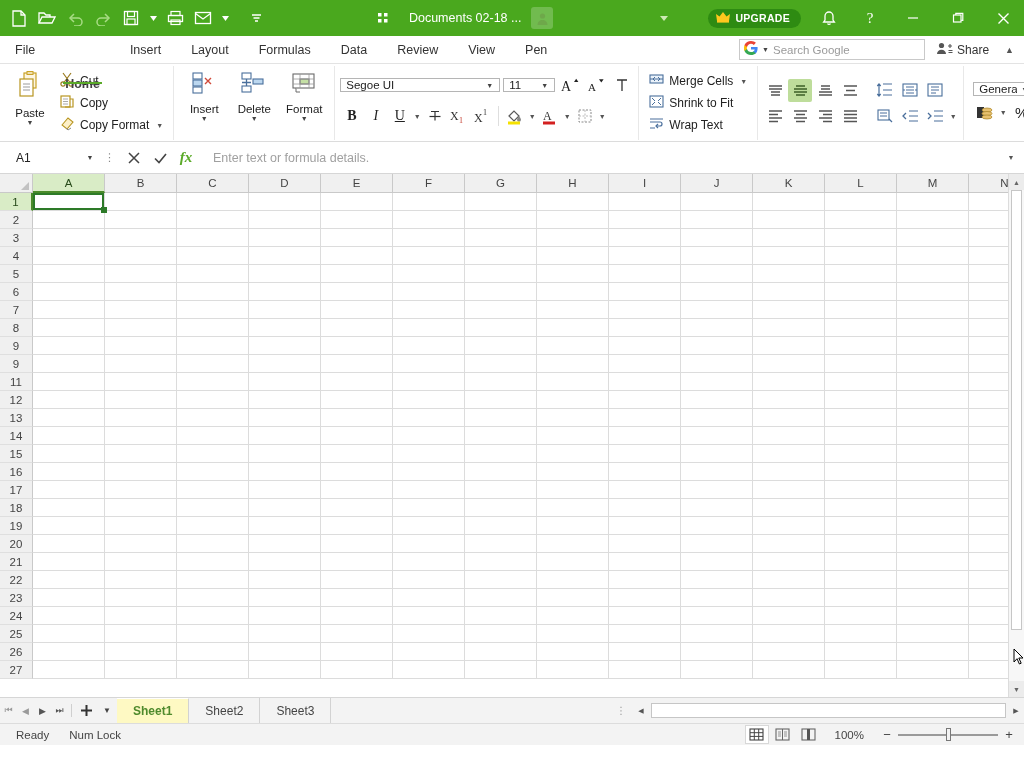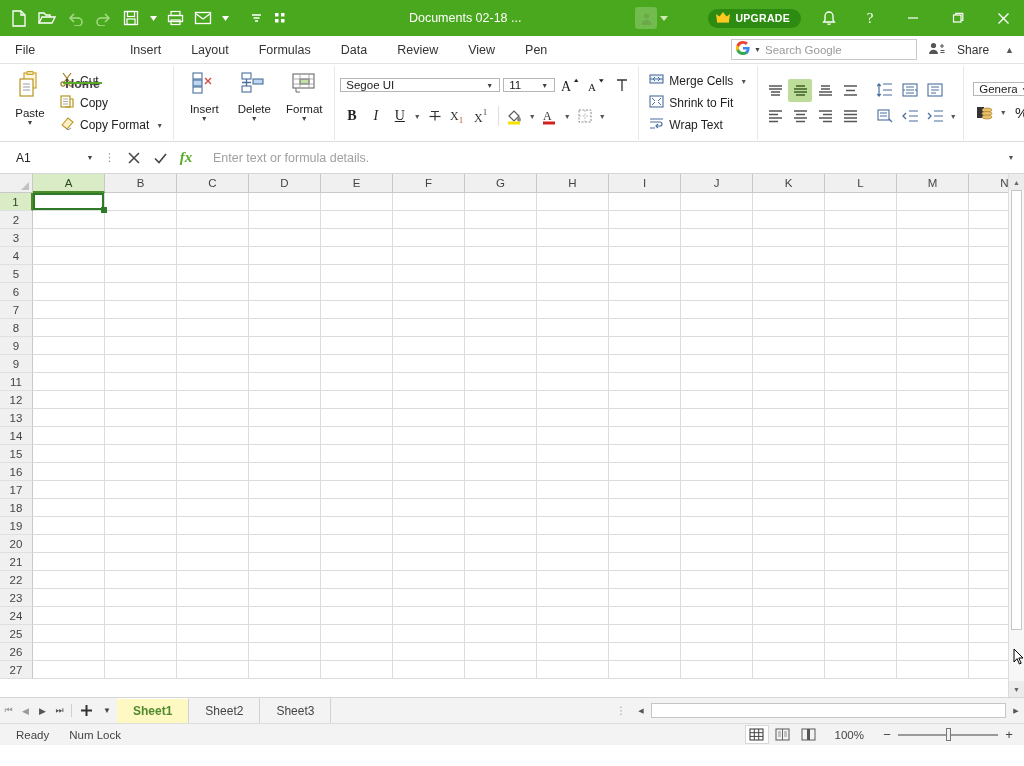--- a/index.html
+++ b/index.html
@@ -26,21 +26,21 @@
   .tb-btn {
     width: 26px; height: 26px;
     display: flex; align-items: center; justify-content: center;
     border-radius: 2px;
   }
   .tb-btn.small { width: 14px; }
   .tb-btn svg { display: block; }
   .tb-sep { width: 7px; }
   .title-center {
     flex: 1;
-    display: flex; align-items: center; justify-content: space-between;
+    display: flex; align-items: center; justify-content: center;
     gap: 10px;
   }
   .doc-title {
     font-size: 12.5px; color: #fff; white-space: nowrap;
   }
   .avatar-btn {
     width: 22px; height: 22px; border-radius: 3px;
     background: rgba(255,255,255,.22);
     display: flex; align-items: center; justify-content: center;
   }
@@ -84,21 +84,21 @@
     padding-right: 6px;
   }
   .gsearch {
     display: flex; align-items: center;
     width: 186px; height: 21px;
     border: 1px solid #c9c9c9; background: #fff;
     padding: 0 4px; gap: 4px;
   }
   .gsearch .ph { color: #9a9a9a; font-size: 11.5px; }
   .share-btn {
-    display: flex; align-items: center; gap: 12px;
+    display: flex; align-items: center; gap: 4px;
     font-size: 12px; color: #333; padding: 2px 4px;
   }
   .caret-up { color: #555; font-size: 9px; padding: 0 4px; }
 
   
   .ribbon {
     height: 78px;
     display: flex; align-items: stretch;
     background: #fff;
     border-bottom: 1px solid #dcdcdc;

